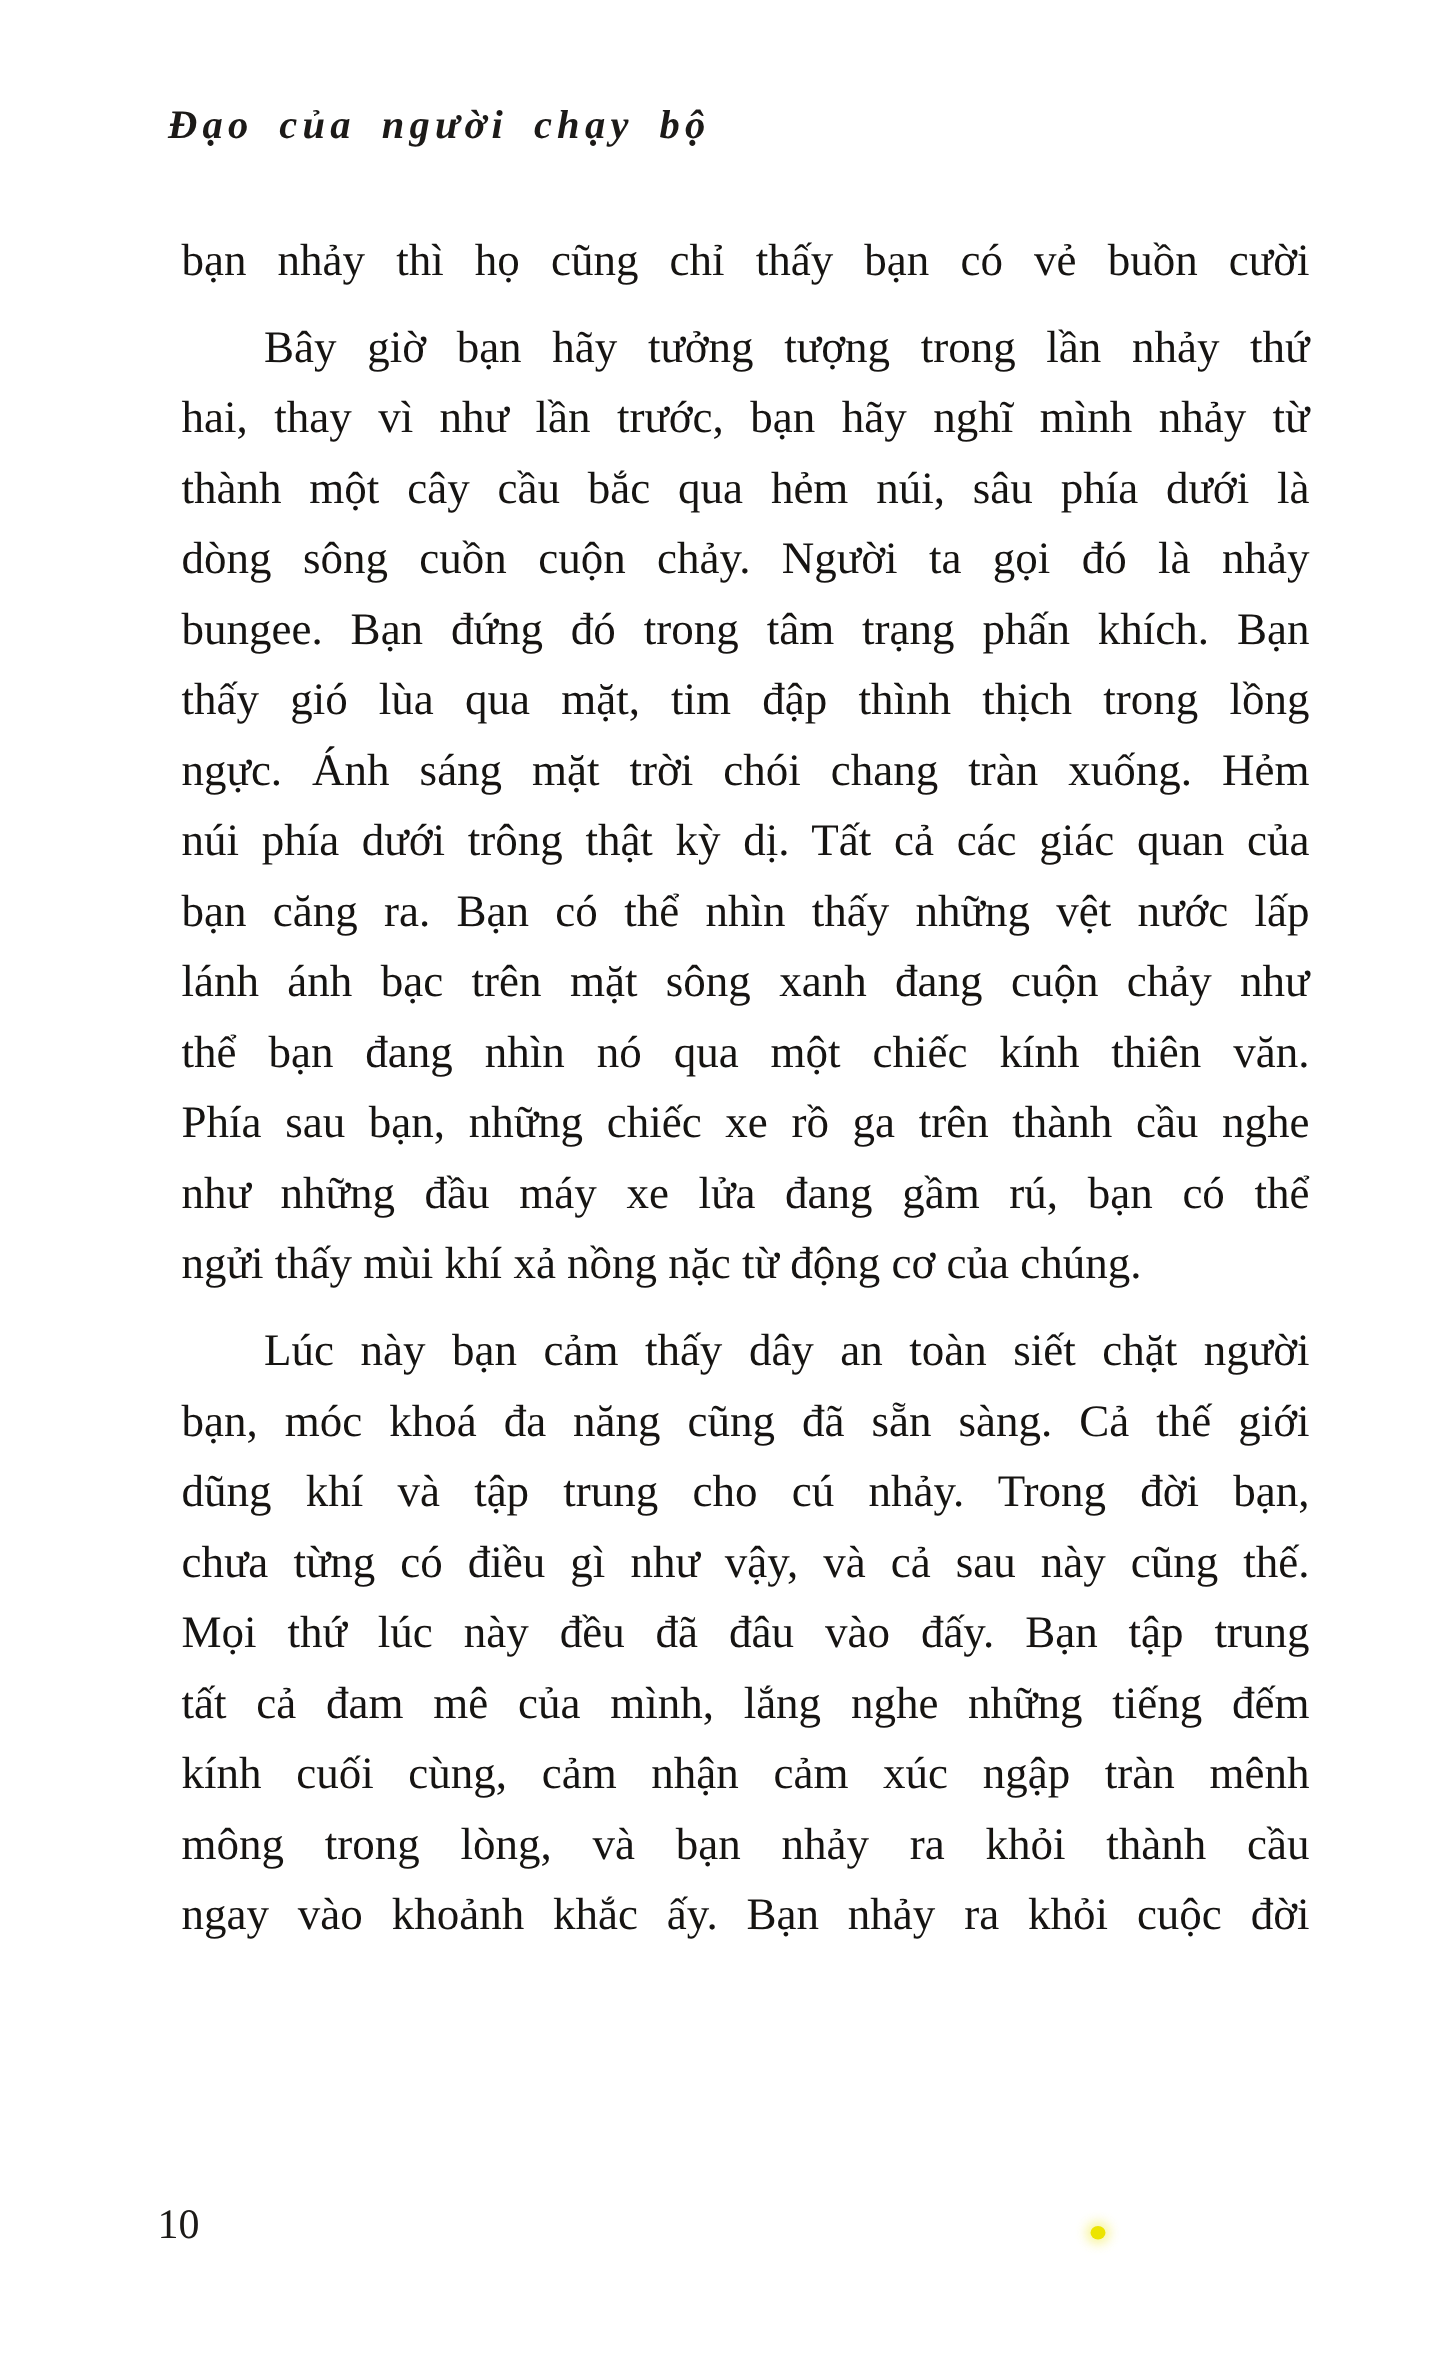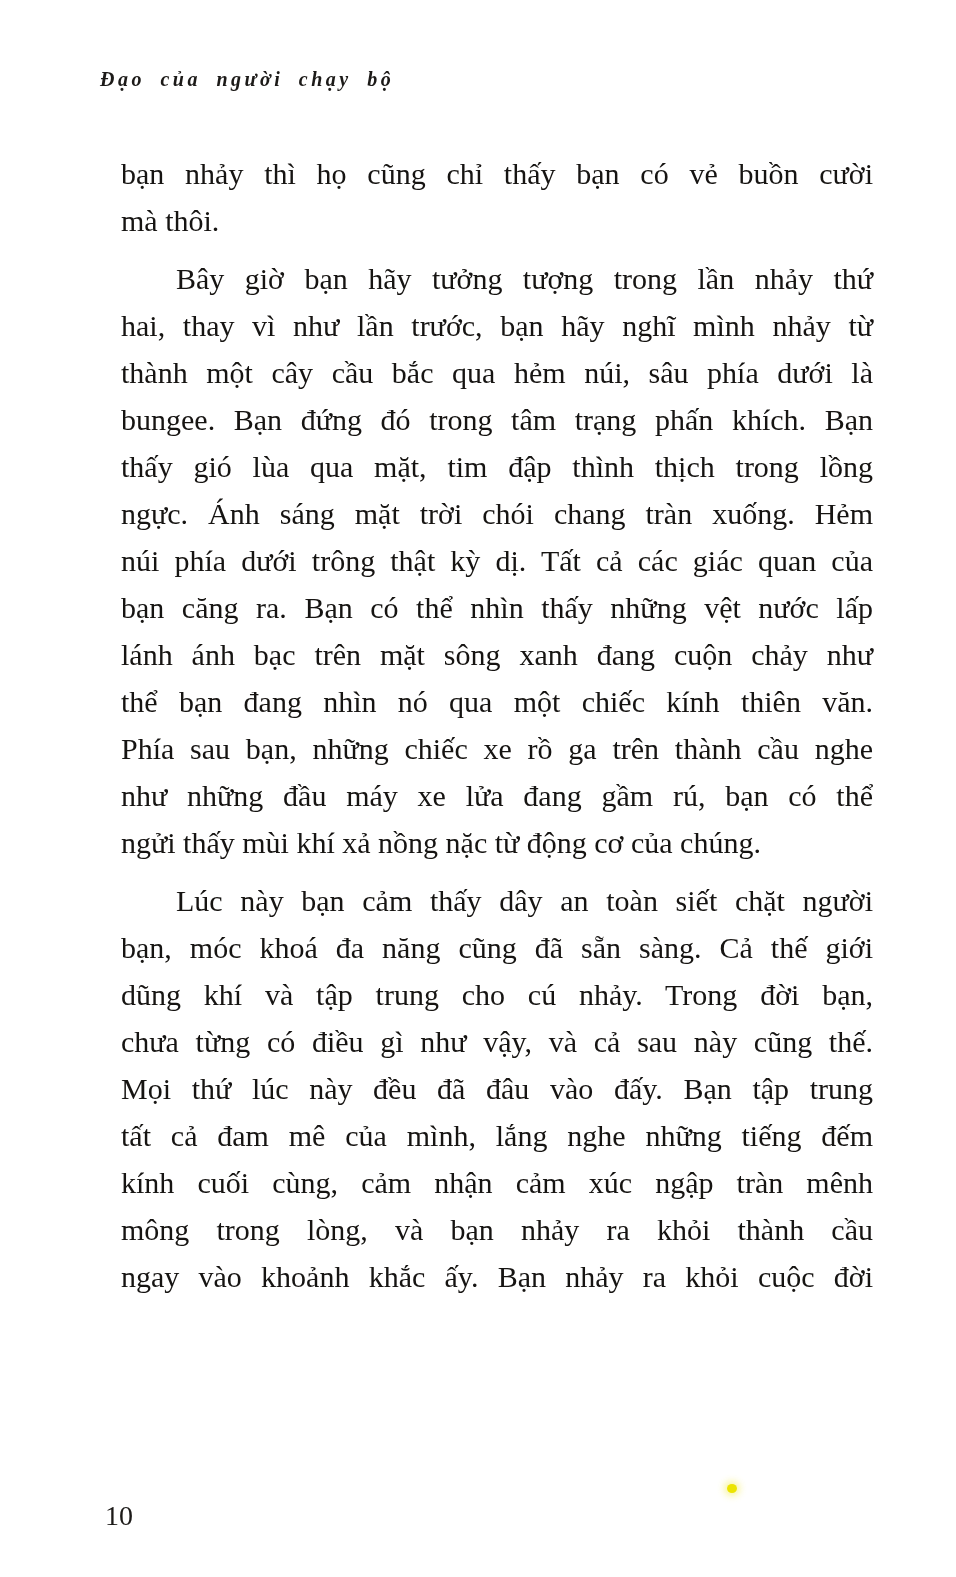--- a/index.html
+++ b/index.html
@@ -11,25 +11,25 @@
     position: relative;
     width: 956px;
     height: 1577px;
     background: #ffffff;
     overflow: hidden;
     font-family: "Liberation Serif", serif;
     color: #161412;
   }
   .running-header {
     position: absolute;
-    left: 100px;
+    left: 112px;
     top: 68px;
     font-style: italic;
     font-weight: 700;
-    font-size: 20px;
+    font-size: 27px;
     letter-spacing: 3.5px;
     word-spacing: 7px;
     color: #1c1a18;
     white-space: nowrap;
   }
   .text-block {
     position: absolute;
     left: 121px;
     top: 150px;
     width: 752px;
@@ -51,21 +51,20 @@
   }
   .line.endline {
     text-align-last: left;
   }
   .page-number {
     position: absolute;
     left: 105px;
     top: 1468px;
     font-size: 28px;
     color: #1c1a18;
-    margin-top: 32px;
   }
   .scan-dot {
     position: absolute;
     left: 727px;
     top: 1484px;
     width: 10px;
     height: 9px;
     border-radius: 50%;
     background: #ece400;
     box-shadow: 0 0 7px 3px rgba(240, 232, 40, 0.45);
@@ -73,26 +72,26 @@
 </style>
 </head>
 <body>
 
 <div class="page">
   <div class="running-header">Đạo của người chạy bộ</div>
 
   <div class="text-block">
       <div class="paragraph">
         <div class="line">bạn nhảy thì họ cũng chỉ thấy bạn có vẻ buồn cười</div>
-        <div class="line endline">mà thôi.</div>
       </div>
       <div class="paragraph">
         <div class="line indent">Bây giờ bạn hãy tưởng tượng trong lần nhảy thứ</div>
         <div class="line">hai, thay vì như lần trước, bạn hãy nghĩ mình nhảy từ</div>
         <div class="line">thành một cây cầu bắc qua hẻm núi, sâu phía dưới là</div>
+        <div class="line">dòng sông cuồn cuộn chảy. Người ta gọi đó là nhảy</div>
         <div class="line">bungee. Bạn đứng đó trong tâm trạng phấn khích. Bạn</div>
         <div class="line">thấy gió lùa qua mặt, tim đập thình thịch trong lồng</div>
         <div class="line">ngực. Ánh sáng mặt trời chói chang tràn xuống. Hẻm</div>
         <div class="line">núi phía dưới trông thật kỳ dị. Tất cả các giác quan của</div>
         <div class="line">bạn căng ra. Bạn có thể nhìn thấy những vệt nước lấp</div>
         <div class="line">lánh ánh bạc trên mặt sông xanh đang cuộn chảy như</div>
         <div class="line">thể bạn đang nhìn nó qua một chiếc kính thiên văn.</div>
         <div class="line">Phía sau bạn, những chiếc xe rồ ga trên thành cầu nghe</div>
         <div class="line">như những đầu máy xe lửa đang gầm rú, bạn có thể</div>
         <div class="line endline">ngửi thấy mùi khí xả nồng nặc từ động cơ của chúng.</div>

